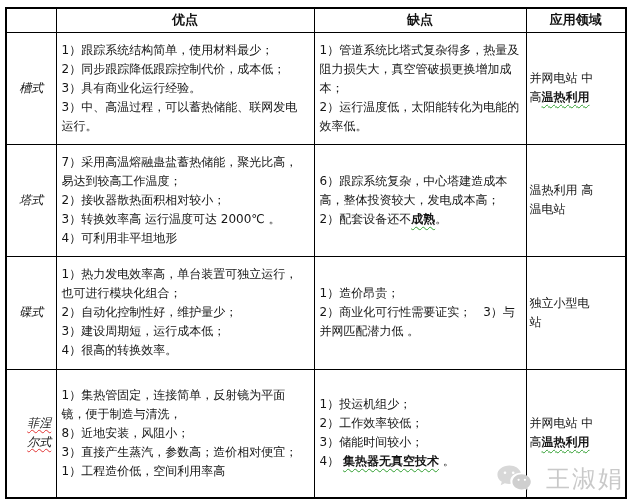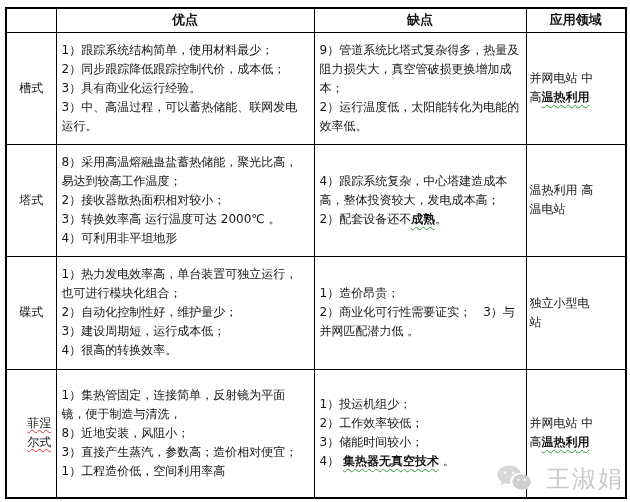--- a/index.html
+++ b/index.html
@@ -17,21 +17,21 @@
   .cmp th,.cmp td{border:1px solid #000;overflow:hidden;}
   .cmp th{
     font-size:13px;font-weight:bold;text-align:center;color:#111;
     padding:1px 15px;vertical-align:middle;
   }
   .cmp td{
     font-size:12px;color:#161616;line-height:19px;
     vertical-align:middle;padding:2px 5px;text-align:left;
     word-break:break-all;
   }
-  td.type{text-align:center;padding:2px 1px;}
+  td.type{text-align:center;padding:2px 1px;font-style:italic;}
   td.app{text-align:left;padding:18px 3px;}
   .para{margin:0;}
   tr.hr{height:24px;}
   tr.r0{height:112px;}
   tr.r1{height:112px;}
   tr.r2{height:113px;}
   tr.r3{height:129px;}
   .sq-green{
     text-decoration:underline wavy #2f9e2f;
     text-decoration-thickness:1px;text-underline-offset:3px;
@@ -75,39 +75,39 @@
 
     <tr class="r0">
       <td class="type">槽式</td>
       <td>
         <div class="para">1）跟踪系统结构简单，使用材料最少；</div>
         <div class="para">2）同步跟踪降低跟踪控制代价，成本低；</div>
         <div class="para">3）具有商业化运行经验。</div>
         <div class="para">3）中、高温过程，可以蓄热储能、联网发电运行。</div>
       </td>
       <td>
-        <div class="para">9）管道系统比塔式复杂得多，热量及阻力损失大，真空管破损更换增加成本；</div>
+        <div class="para">1）管道系统比塔式复杂得多，热量及阻力损失大，真空管破损更换增加成本；</div>
         <div class="para">2）运行温度低，太阳能转化为电能的效率低。</div>
       </td>
       <td class="app">
         <div class="para"><span>并网电站 中</span></div>
         <div class="para"><span>高</span><span class="sq-green">温热利用</span></div>
       </td>
     </tr>
 
     <tr class="r1">
       <td class="type">塔式</td>
       <td>
-        <div class="para">8）采用高温熔融蛊盐蓄热储能，聚光比高，易达到较高工作温度；</div>
+        <div class="para">7）采用高温熔融蛊盐蓄热储能，聚光比高，易达到较高工作温度；</div>
         <div class="para">2）接收器散热面积相对较小；</div>
         <div class="para">3）转换效率高 运行温度可达 2000℃ 。</div>
         <div class="para">4）可利用非平坦地形</div>
       </td>
       <td>
-        <div class="para">4）跟踪系统复杂，中心塔建造成本高，整体投资较大，发电成本高；</div>
+        <div class="para">6）跟踪系统复杂，中心塔建造成本高，整体投资较大，发电成本高；</div>
         <div class="para"><span>2）配套设备还不</span><span class="sq-green">成熟</span><span>。</span></div>
       </td>
       <td class="app">
         <div class="para"><span>温热利用 高</span></div>
         <div class="para"><span>温电站</span></div>
       </td>
     </tr>
 
     <tr class="r2">
       <td class="type">碟式</td>

